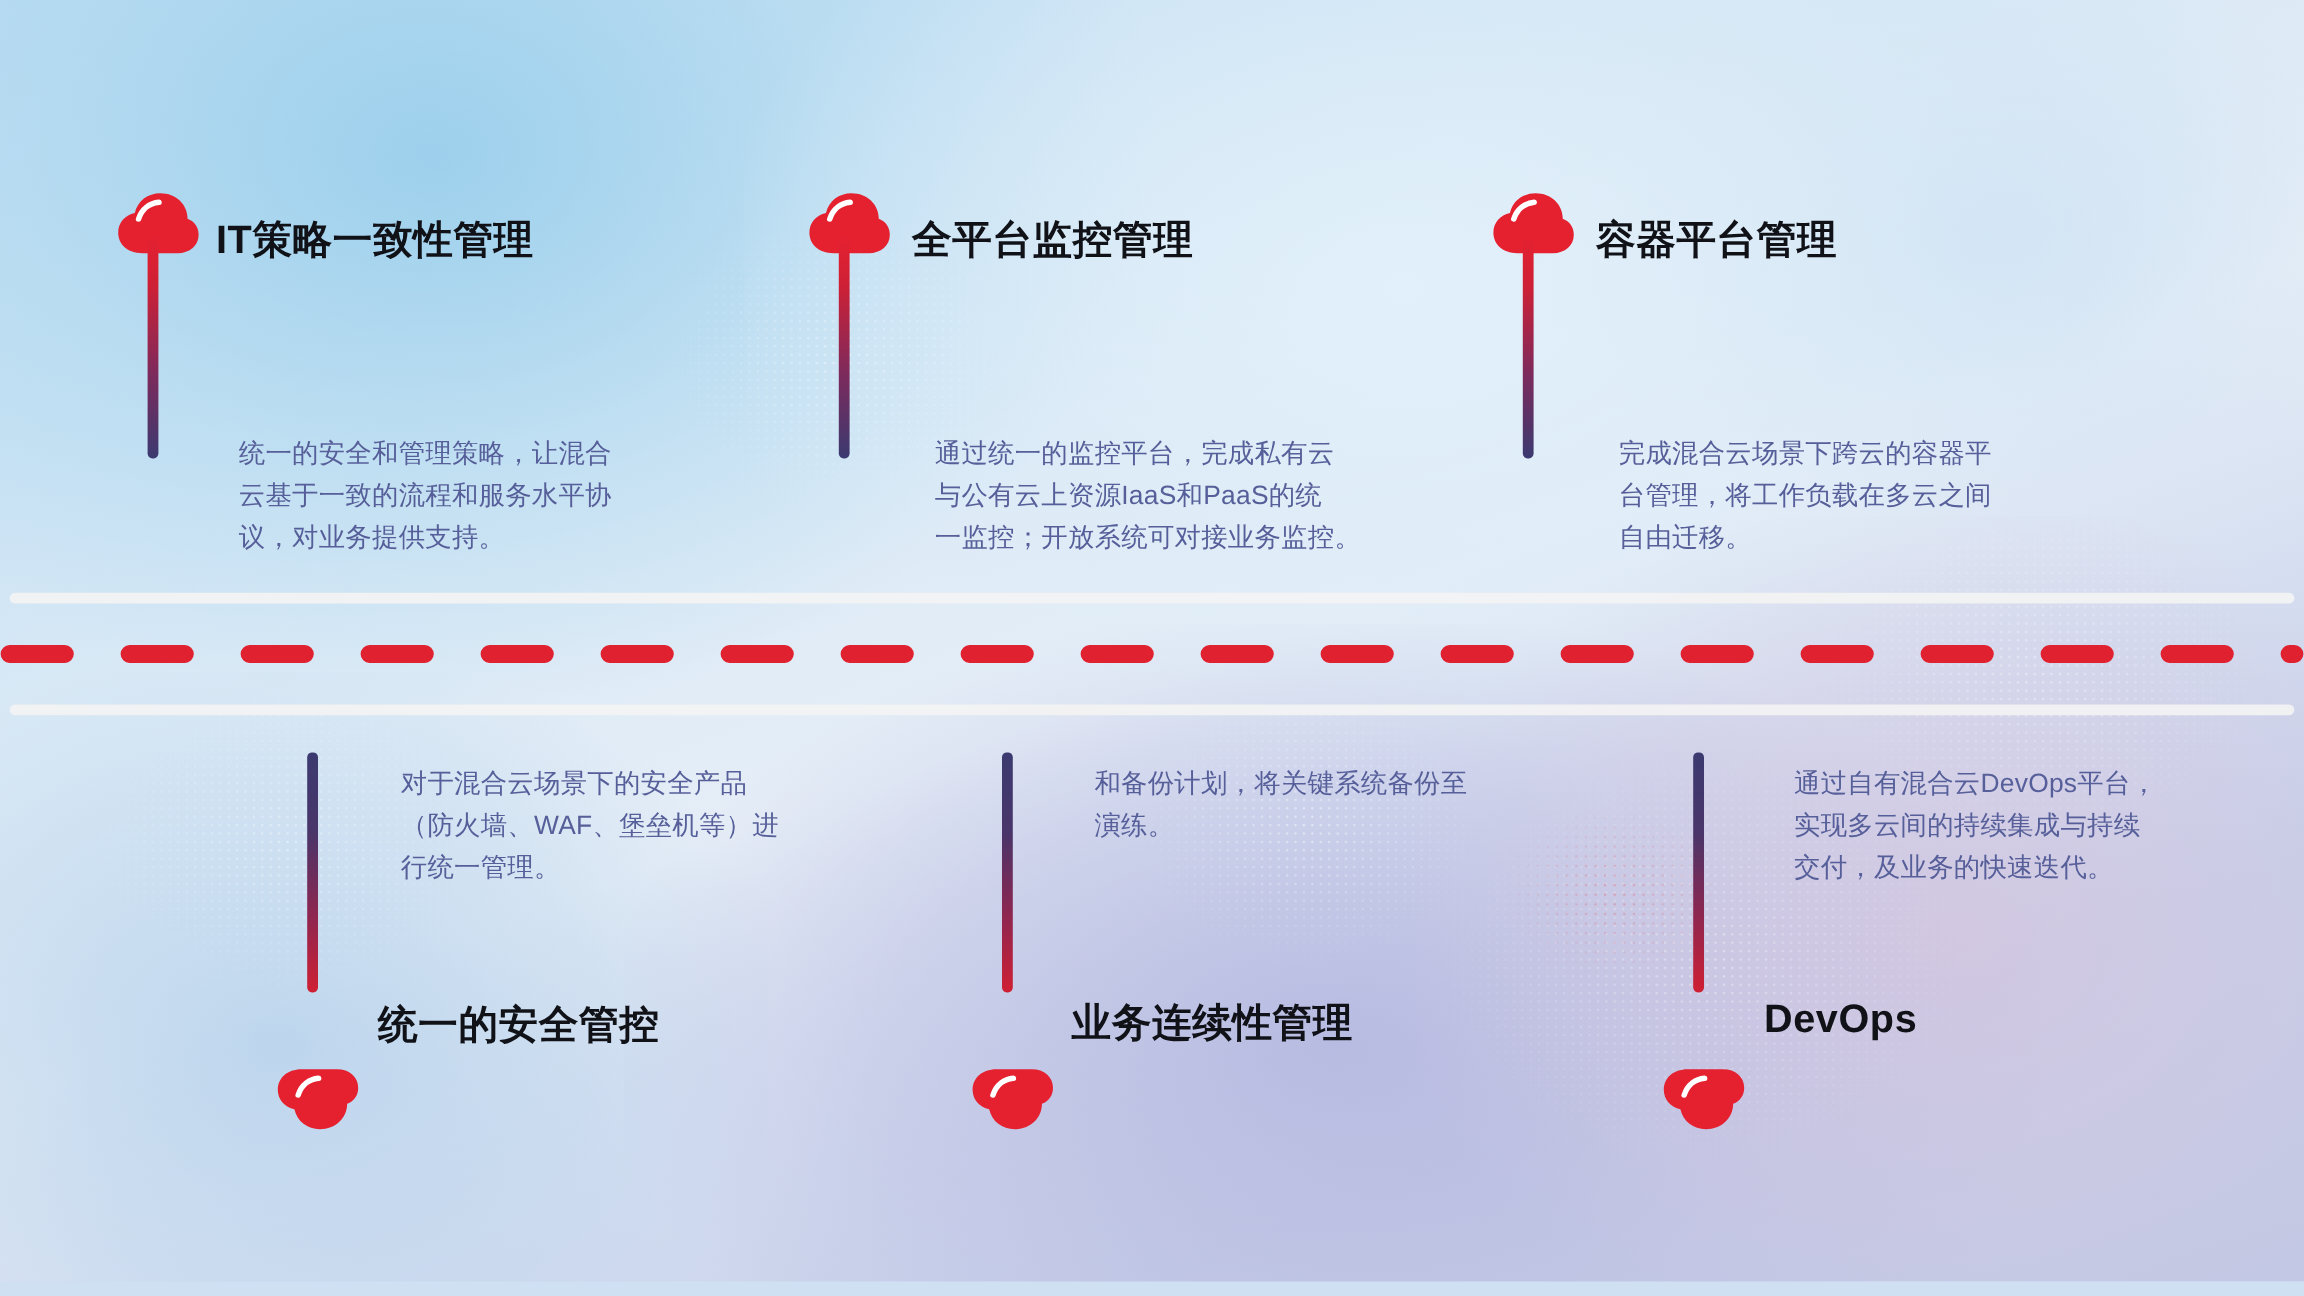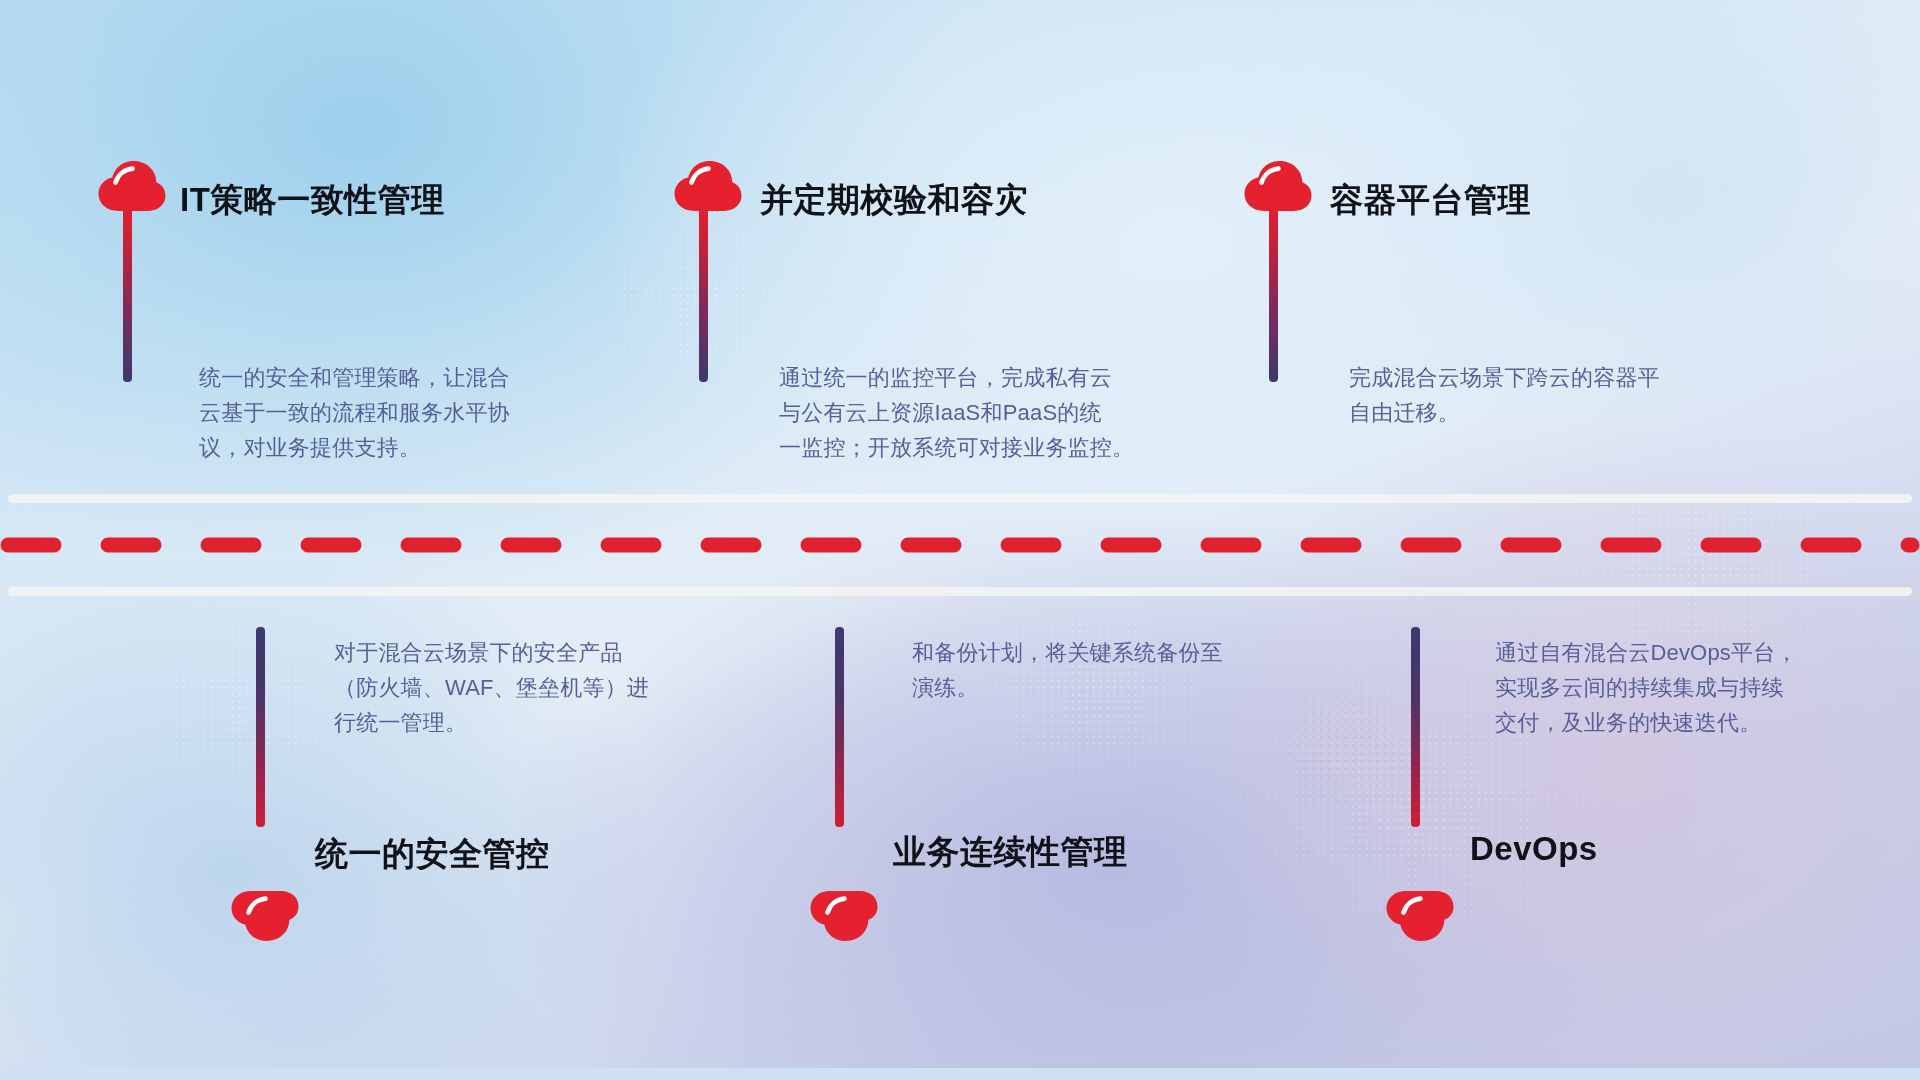--- a/index.html
+++ b/index.html
@@ -230,39 +230,40 @@
   </div>
 
   <div class="col" style="left:0;top:0;">
     <svg class="cloud" style="left:673px; top:160px;" viewBox="0 0 70 52">
       <path d="M21.5 51 C9.2 51 1.5 43.6 1.5 33.8 C1.5 25.6 7.3 19.2 15.3 17.6
                C17.6 7.4 26.2 1 36.6 1 C49.6 1 59.3 10.3 59.3 22.2
                C65.2 24.4 68.5 29.4 68.5 35.6 C68.5 44.6 61.3 51 50.8 51 Z" fill="#e52130"></path>
       <path d="M18.5 22.5 C21.2 14.2 27.8 9.3 35.5 8.6" stroke="#ffffff" stroke-width="4.6" stroke-linecap="round" fill="none"></path>
     </svg>
     <div class="stem down" style="left:699px; top:196px; height:186px;"></div>
-    <div class="title" style="left:760px; top:178px;">并定期校验和容灾</div>
+    <div class="title" style="left:760px; top:178px;">全平台监控管理</div>
     <div class="desc" style="left:760px; top:360px;">
       <span>通过统一的监控平台，完成私有云</span>
       <span>与公有云上资源IaaS和PaaS的统</span>
       <span>一监控；开放系统可对接业务监控。</span>
     </div>
   </div>
 
   <div class="col" style="left:0;top:0;">
     <svg class="cloud" style="left:1243px; top:160px;" viewBox="0 0 70 52">
       <path d="M21.5 51 C9.2 51 1.5 43.6 1.5 33.8 C1.5 25.6 7.3 19.2 15.3 17.6
                C17.6 7.4 26.2 1 36.6 1 C49.6 1 59.3 10.3 59.3 22.2
                C65.2 24.4 68.5 29.4 68.5 35.6 C68.5 44.6 61.3 51 50.8 51 Z" fill="#e52130"></path>
       <path d="M18.5 22.5 C21.2 14.2 27.8 9.3 35.5 8.6" stroke="#ffffff" stroke-width="4.6" stroke-linecap="round" fill="none"></path>
     </svg>
     <div class="stem down" style="left:1269px; top:196px; height:186px;"></div>
     <div class="title" style="left:1330px; top:178px;">容器平台管理</div>
     <div class="desc" style="left:1330px; top:360px;">
       <span>完成混合云场景下跨云的容器平</span>
+      <span>台管理，将工作负载在多云之间</span>
       <span>自由迁移。</span>
     </div>
   </div>
 
   <div class="divider-band">
     <div class="rule-solid top"></div>
     <svg class="rule-dashed" width="1920" height="16" viewBox="0 0 1920 16">
       <line x1="8" y1="8" x2="1912" y2="8" stroke="#e02130" stroke-width="15" stroke-linecap="round" stroke-dasharray="46 54"></line>
     </svg>
     <div class="rule-solid bottom"></div>

